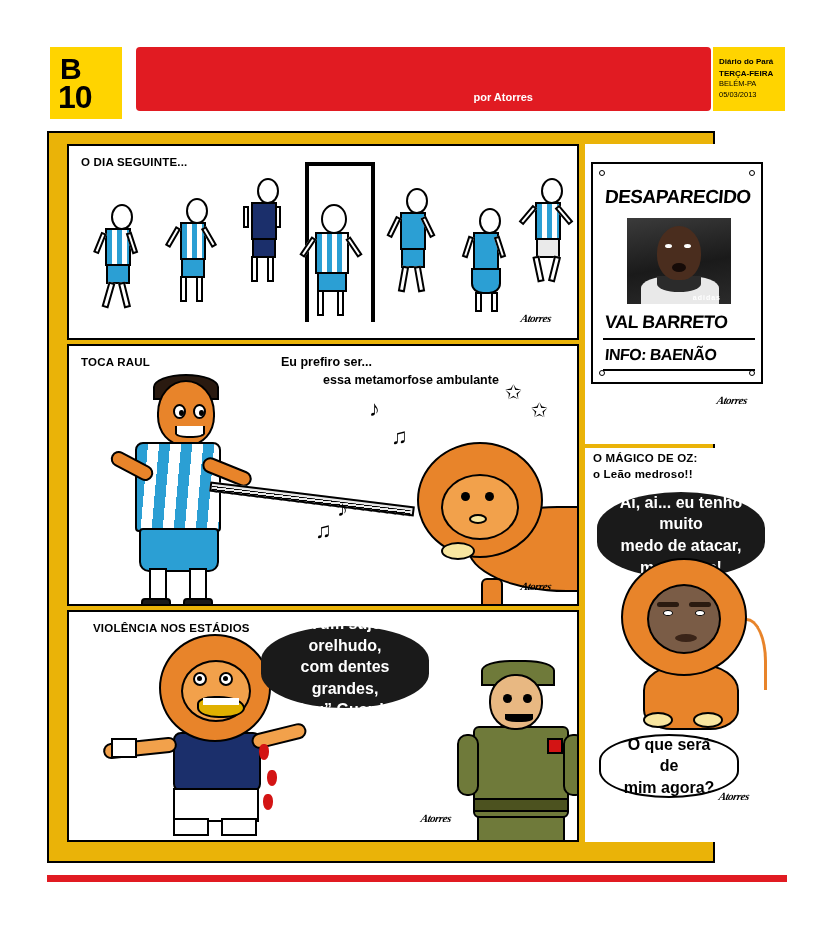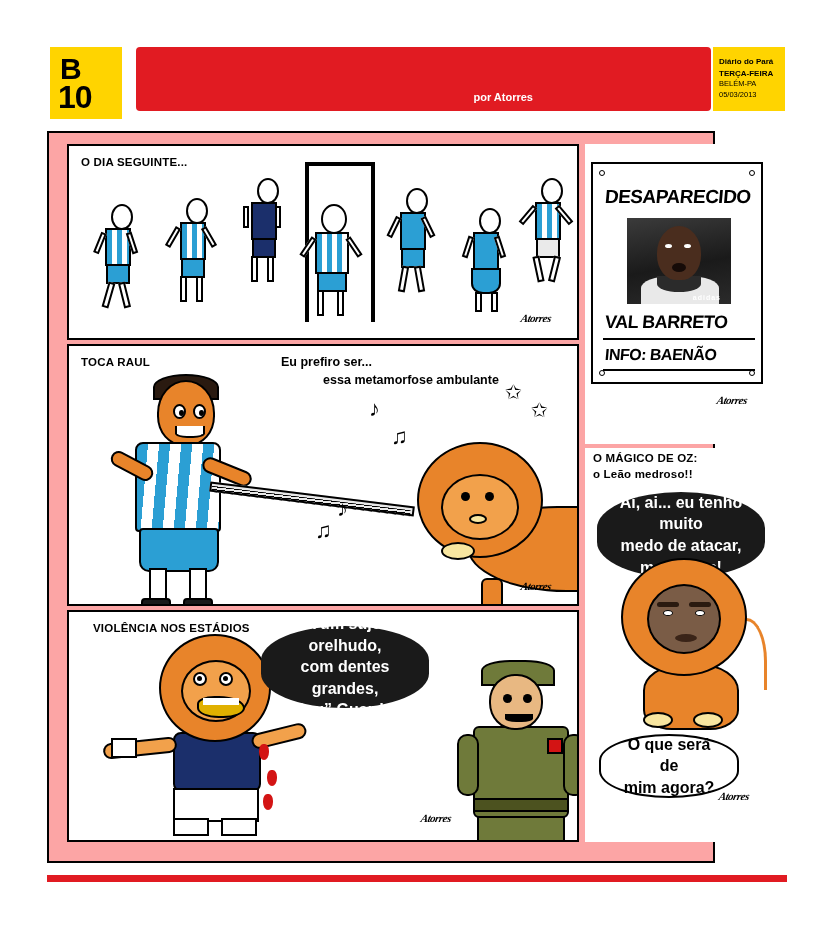--- a/index.html
+++ b/index.html
@@ -59,21 +59,21 @@
     color: #000;
   }
   .masthead .l1 { font-weight: bold; font-size: 8px; }
   .masthead .l2 { font-weight: bold; font-size: 8px; }
 
   
   .comic-frame {
     position: absolute; left: 47px; top: 131px;
     width: 668px; height: 732px;
     border: 2px solid #000;
-    background: #fca5a5;
+    background: #eab308;
   }
 
   .panel { position: absolute; border: 2px solid #000; background: #fff; overflow: hidden; }
   .panel-label {
     position: absolute;
     font-size: 11.5px;
     font-weight: bold;
     color: #000;
     letter-spacing: 0.2px;
   }

